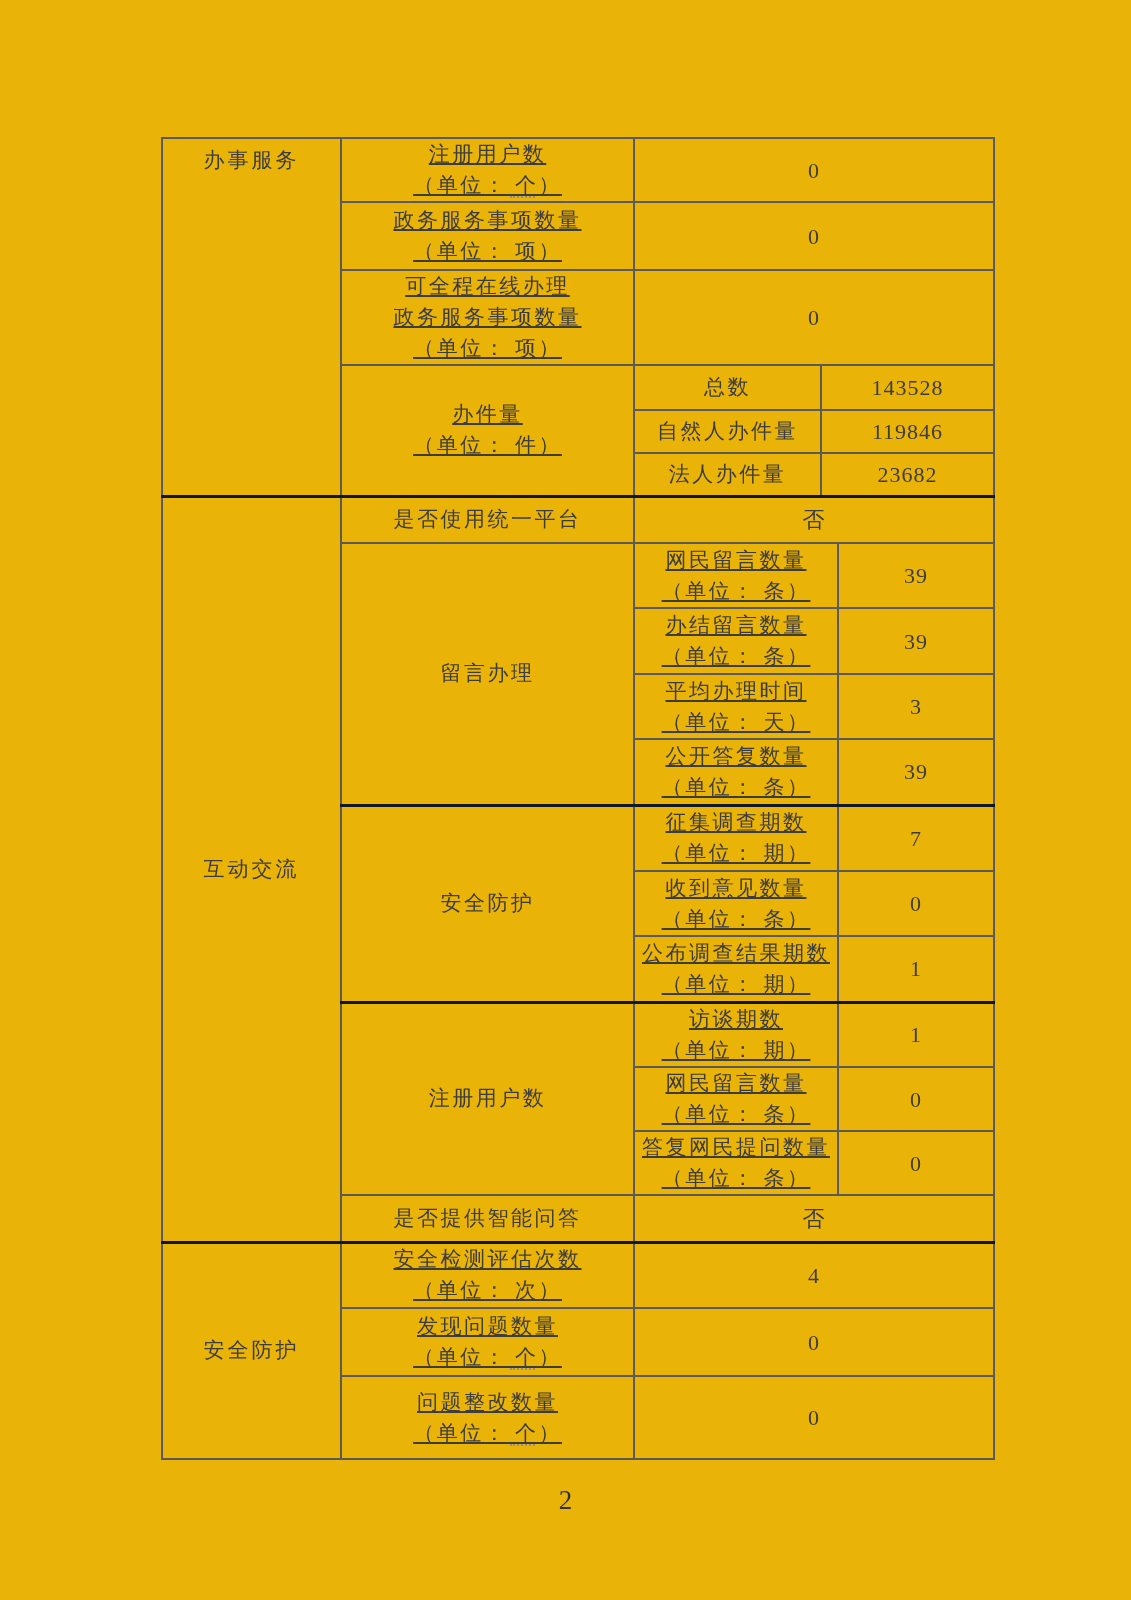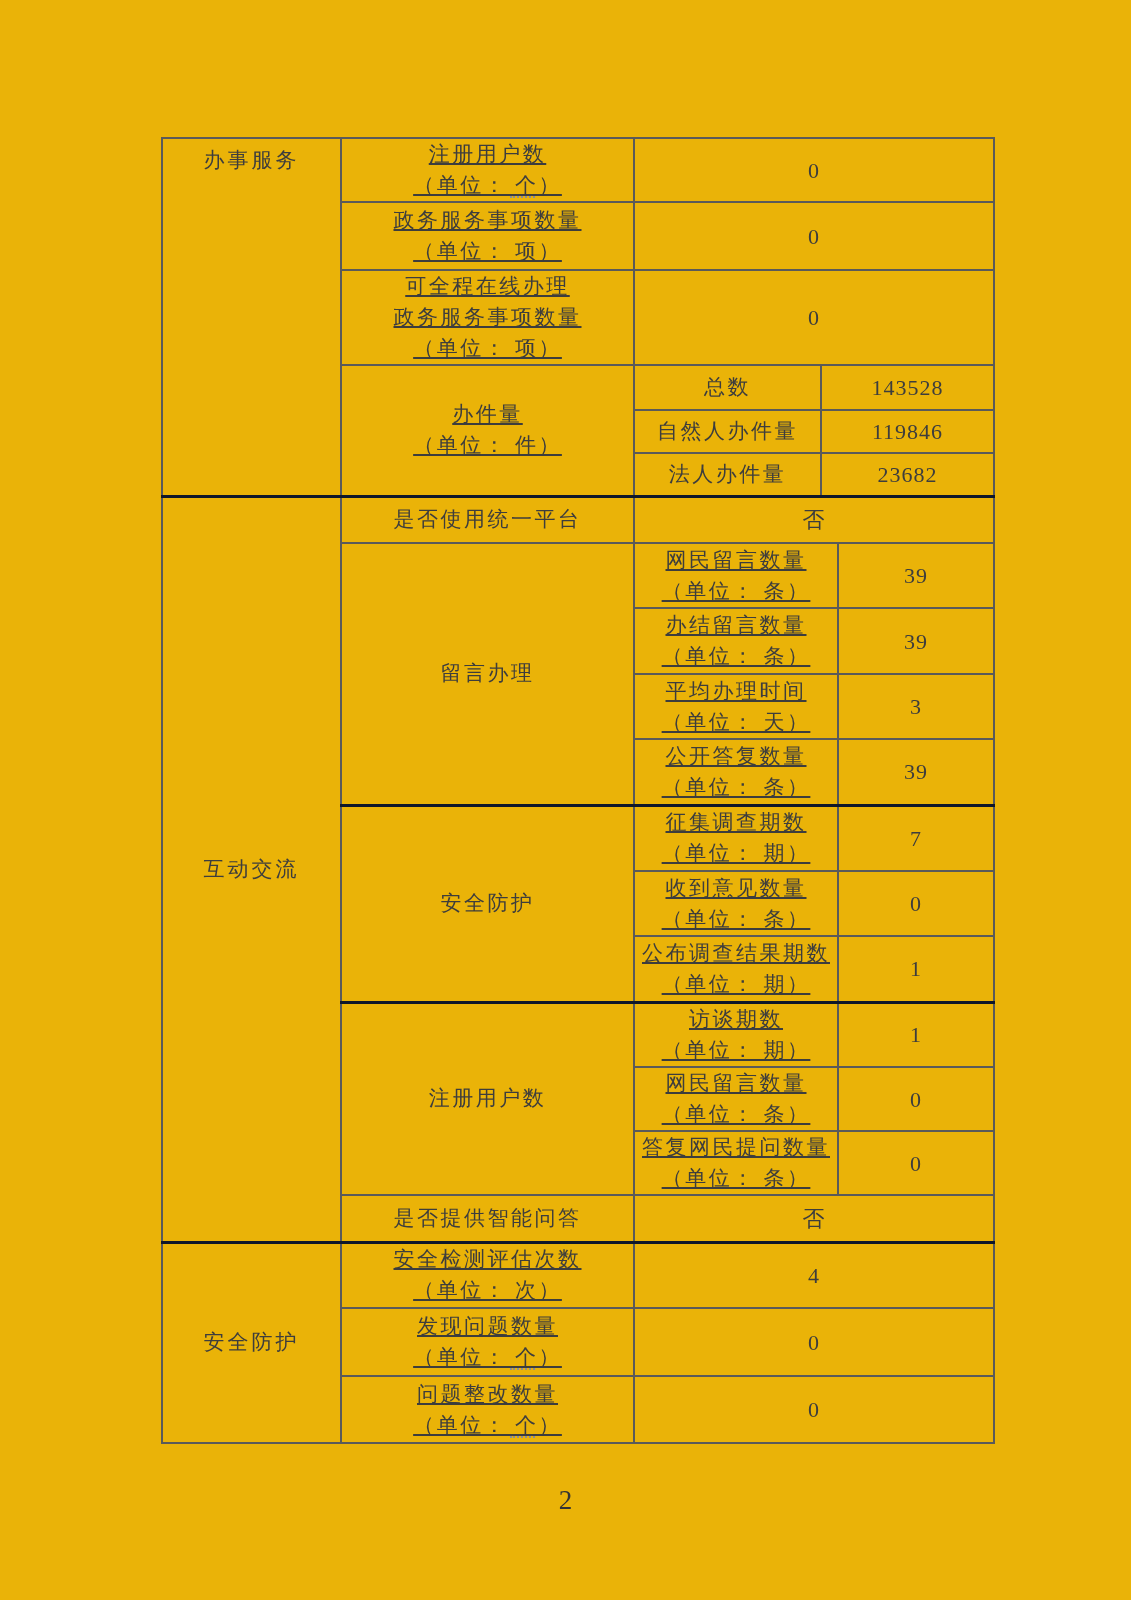--- a/index.html
+++ b/index.html
@@ -197,21 +197,21 @@
         </td>
         <td class="val" colspan="3">4</td>
       </tr>
       <tr style="height:68px">
         <td>
           <div class="l">发现问题数量</div>
           <div class="l unit dotu">（单位： 个）</div>
         </td>
         <td class="val" colspan="3">0</td>
       </tr>
-      <tr style="height:67px">
+      <tr style="height:83px">
         <td>
           <div class="l">问题整改数量</div>
           <div class="l unit dotu">（单位： 个）</div>
         </td>
         <td class="val" colspan="3">0</td>
       </tr>
     </tbody>
   </table>
 
   <div class="pagenum">2</div>

